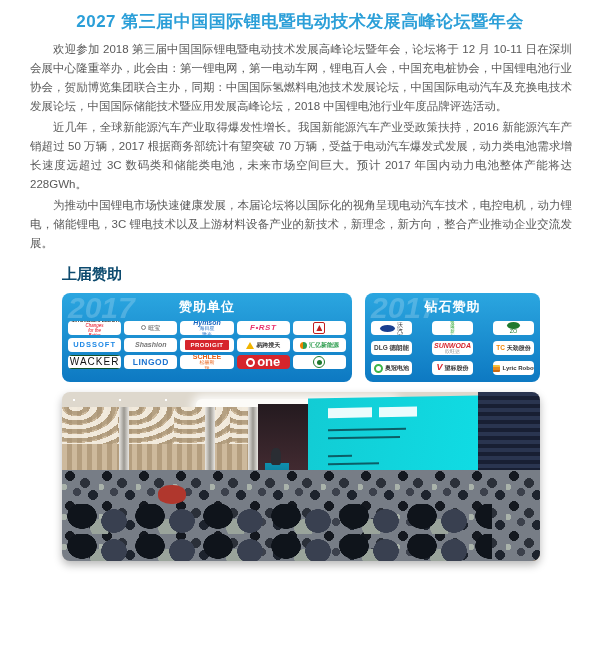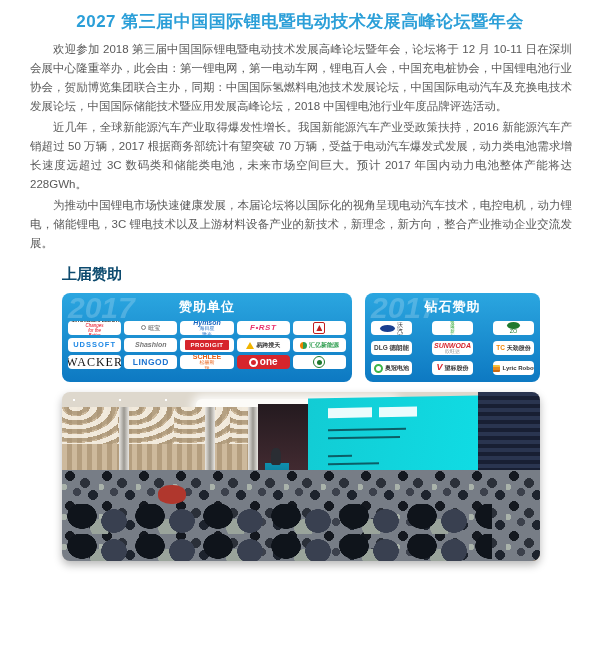--- a/index.html
+++ b/index.html
@@ -45,26 +45,26 @@
   .gray { color:#7d7d7d; }
   .hymson { color:#1565c0; font-style:italic; font-size:7px; }
   .hymson-sub { color:#1565c0; font-size:5px; }
   .first { color:#e8336d; font-style:italic; font-size:8px; letter-spacing:.5px; }
   .udssoft { color:#1e88e5; font-size:7.5px; letter-spacing:1px; }
   .shashion { color:#777; font-style:italic; font-size:7px; }
   .prodigit { background:#d6252c; color:#fff; font-size:6px; font-weight:bold;
               padding:1.5px 5px; border-radius:1px; letter-spacing:.5px; }
   .dark { color:#333; }
   .green { color:#2e9e4f; }
-  .wacker { font-family:Liberation Serif, serif; font-size:12px;
+  .wacker { font-family:Liberation Sans, sans-serif; font-size:10px;
             color:#111; border:1px solid #14532d; padding:1px 4px; letter-spacing:1px; }
   .lingod { color:#1e74d0; font-size:8.5px; letter-spacing:.5px; }
   .schlee { color:#e8641b; font-size:7px; }
   .schlee-sub { color:#e8641b; font-size:5px; }
-  .oone { color:#fff; font-size:10px; }
+  .oone { color:#fff; font-size:13px; }
   .kaiwo { font-size:6px; color:#333; }
   .yinlong { color:#2fa832; font-style:italic; font-size:8.5px; }
   .yinlong-sub { color:#2fa832; font-size:4.5px; }
   .zo { color:#1f7a2e; font-size:5.5px; }
   .dlg { color:#444; font-size:6.5px; }
   .sunwoda { color:#d6252c; font-style:italic; font-size:7px; }
   .tc-prefix { color:#f08300; font-size:6.5px; font-weight:bold; }
   .redv { color:#d6252c; font-style:italic; font-size:9px; font-weight:bold; }
 
   

